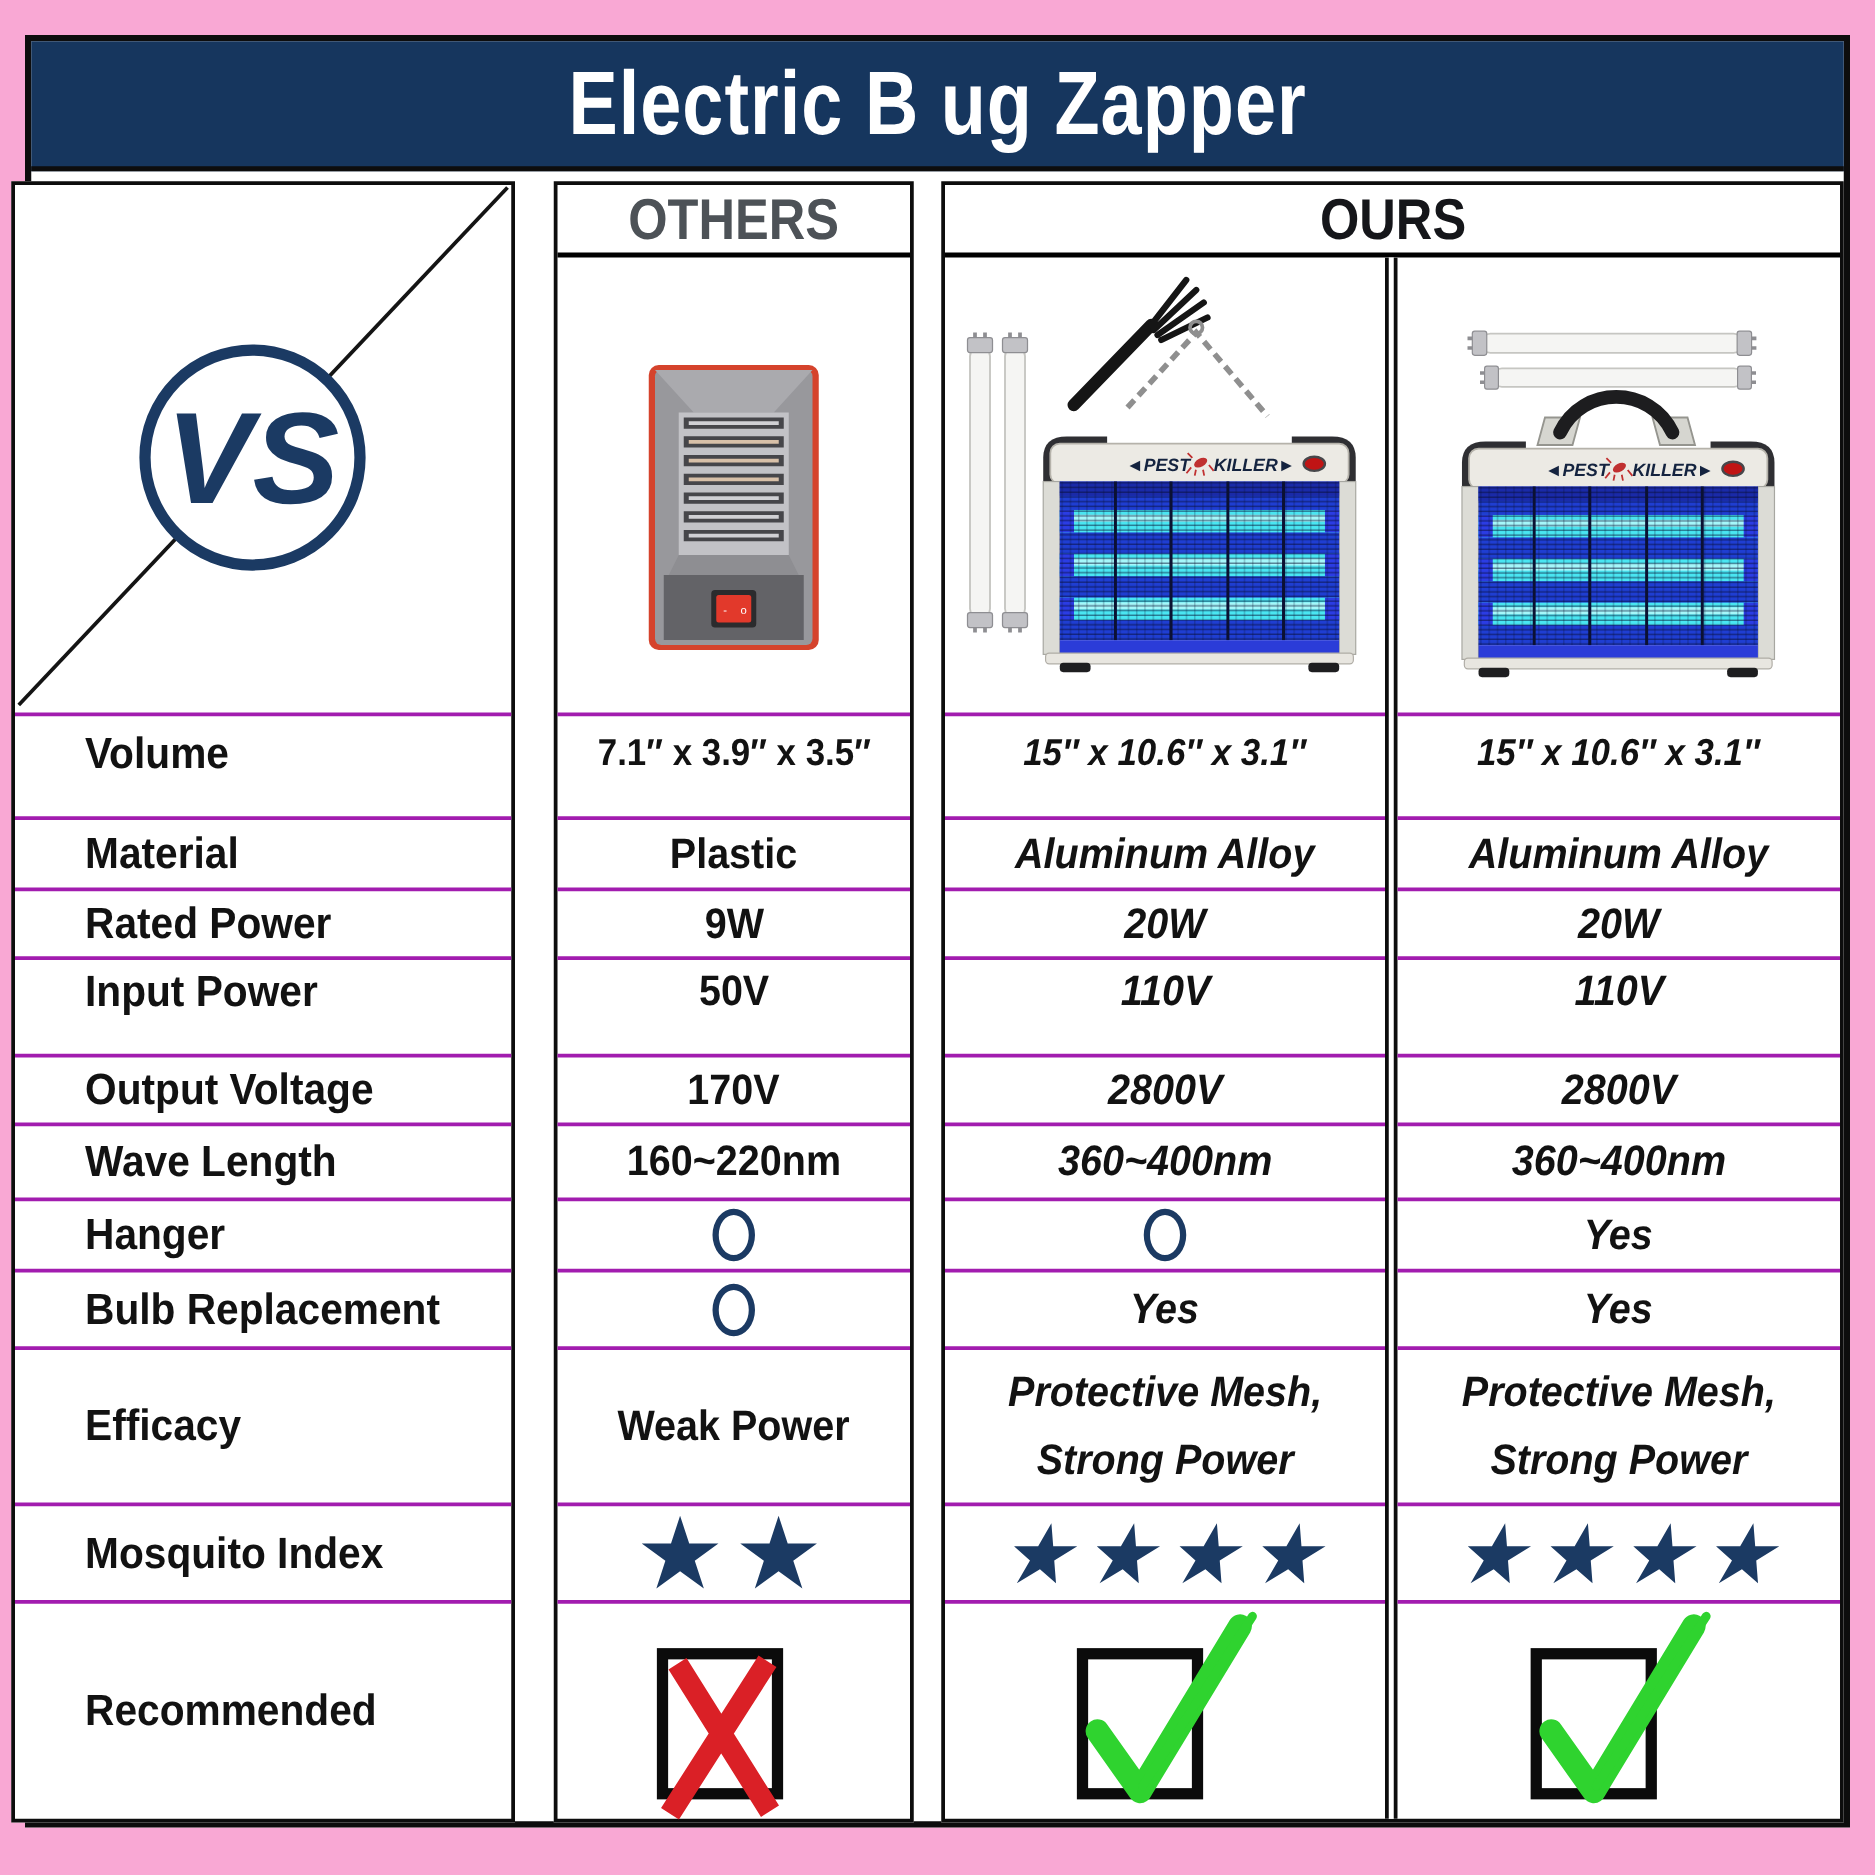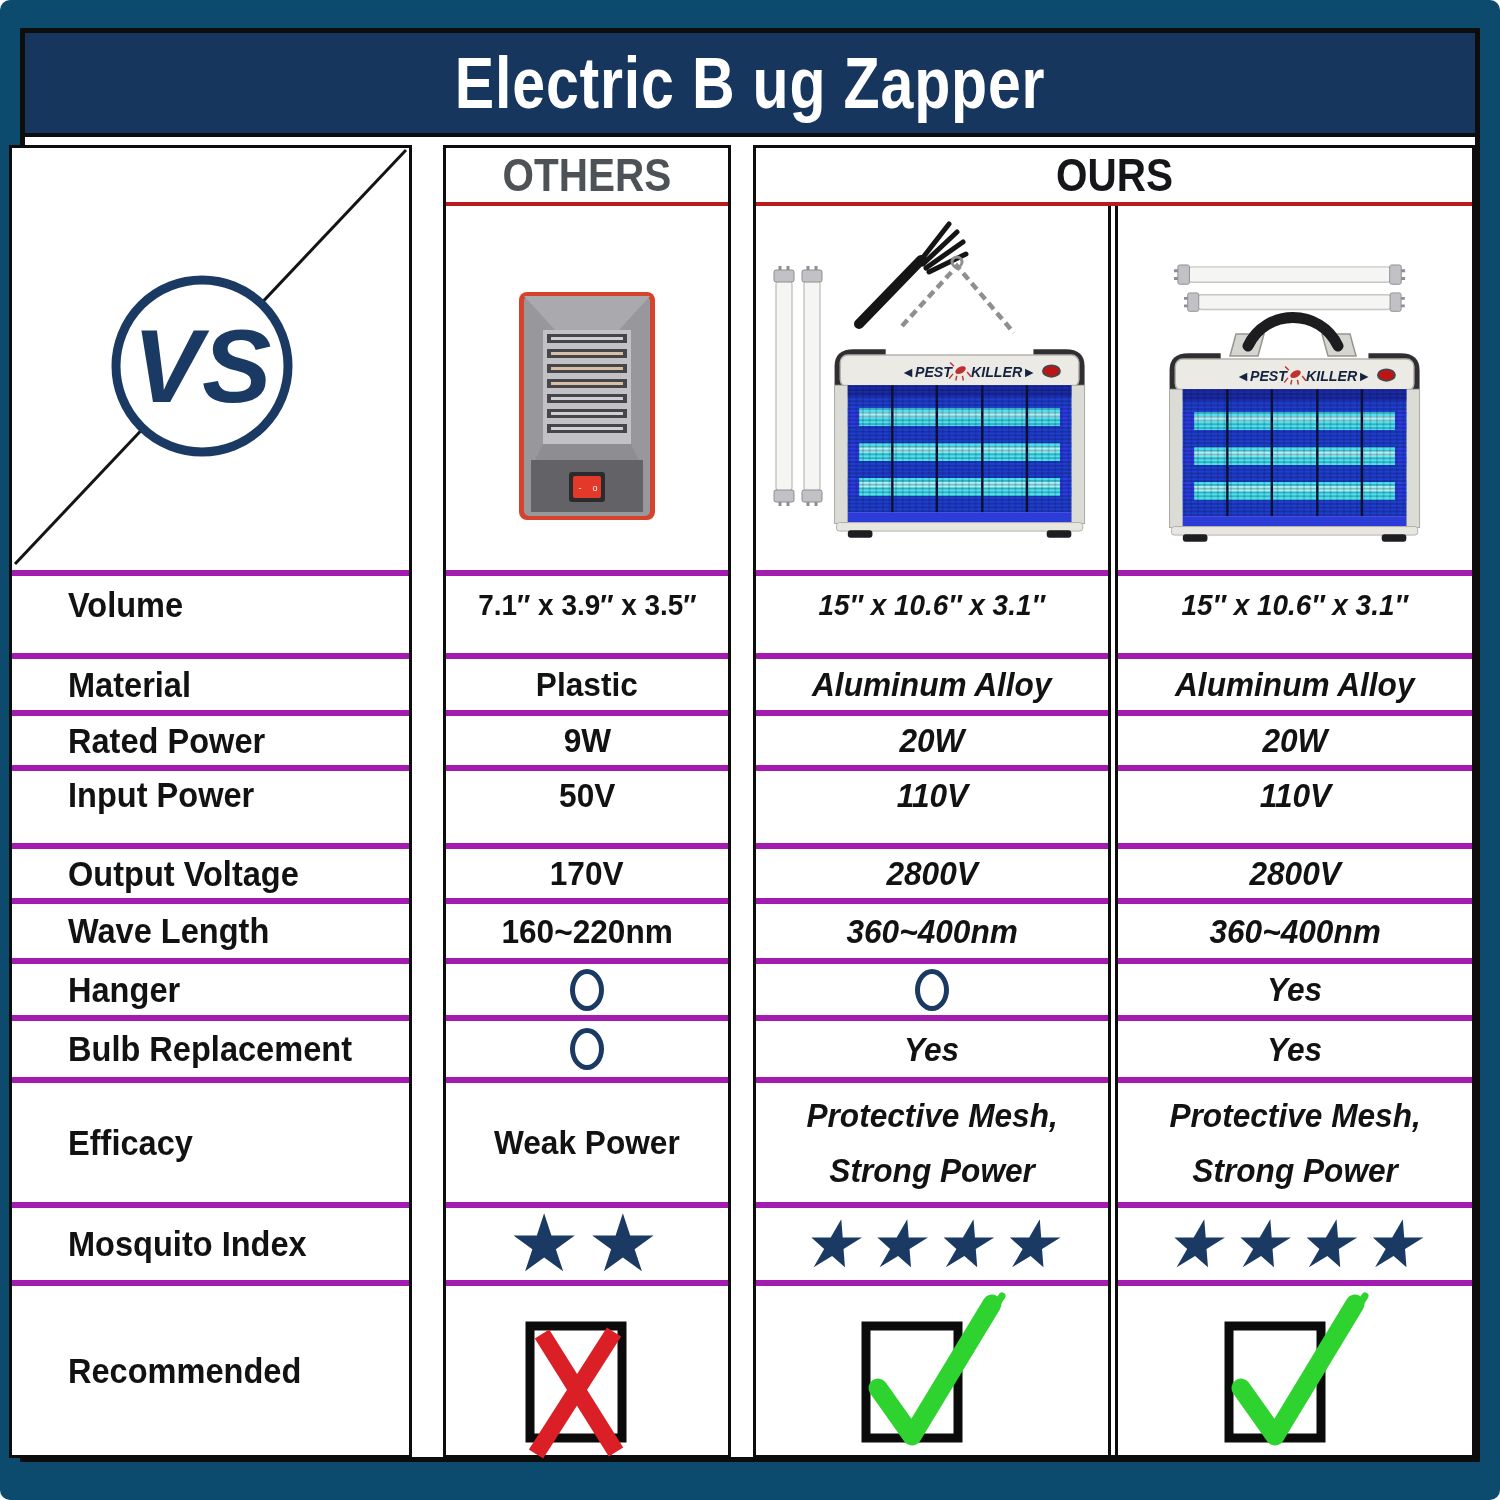--- a/index.html
+++ b/index.html
@@ -1,54 +1,54 @@
 <!DOCTYPE html>
 <html><head>
 <meta charset="utf-8">
 <style>
   html,body{margin:0;padding:0;background:#ffffff;}
   body{font-family:"Liberation Sans", sans-serif;}
-  #stage{position:relative;width:1500px;height:1500px;background:#0c4a6e;overflow:hidden;border-radius:10px;}
+  #stage{position:relative;width:1500px;height:1500px;background:#f9a8d4;overflow:hidden;}
 
   
   .frame{position:absolute;left:20px;top:28px;width:1460px;height:1434px;
          border:5px solid #0d0d0d;box-sizing:border-box;background:#fff;}
 
   
   .titlebar{position:absolute;left:25px;top:33px;width:1450px;height:104px;
             background:#16365e;border-bottom:4px solid #0d0d0d;box-sizing:border-box;
             display:flex;align-items:center;justify-content:center;}
   .title-text{color:#fff;font-size:72px;font-weight:bold;letter-spacing:1px;
               transform:scaleX(0.82);white-space:pre;}
 
   
   .colbox{position:absolute;top:145px;height:1313px;border:3px solid #0d0d0d;
           box-sizing:border-box;background:#fff;display:flex;flex-direction:column;}
   #label-box{left:9px;width:403px;}
   #others-box{left:443px;width:288px;}
   #ours-box{left:753px;width:722px;}
 
-  .col-header{height:58px;flex:0 0 58px;border-bottom:4px solid #b91c1c;box-sizing:border-box;
+  .col-header{height:58px;flex:0 0 58px;border-bottom:4px solid #000000;box-sizing:border-box;
               display:flex;align-items:flex-start;justify-content:center;}
   .col-header .hd{font-size:46px;font-weight:600;transform:scaleX(0.88);}
   .hd-others{color:#4d5257;}
   .hd-ours{color:#15161a;}
 
   .vs-area{height:422px;flex:0 0 422px;position:relative;}
   .img-area{height:364px;flex:0 0 364px;display:flex;align-items:flex-start;justify-content:center;overflow:hidden;}
 
   .ours-body{flex:1;display:flex;flex-direction:row;min-height:0;font-style:italic;}
   .subcol{display:flex;flex-direction:column;}
   .subcol.left{width:352px;flex:0 0 352px;}
   .subcol.right{flex:1;}
   .vdivider{width:10px;flex:0 0 10px;border-left:3px solid #0d0d0d;border-right:3px solid #0d0d0d;
             box-sizing:border-box;background:#fff;}
 
   
-  .row{border-top:6px solid #a21caf;box-sizing:border-box;display:flex;
+  .row{border-top:3px solid #a21caf;box-sizing:border-box;display:flex;
        align-items:center;justify-content:center;}
   .r0{height:63px;flex:0 0 63px;}
   .r1{height:57px;flex:0 0 57px;margin-top:20px;}
   .r2{height:55px;flex:0 0 55px;}
   .r3{height:54px;flex:0 0 54px;}
   .r4{height:55px;flex:0 0 55px;margin-top:24px;}
   .r5{height:60px;flex:0 0 60px;}
   .r6{height:57px;flex:0 0 57px;}
   .r7{height:62px;flex:0 0 62px;text-align:right;}
   .r8{height:125px;flex:0 0 125px;}

